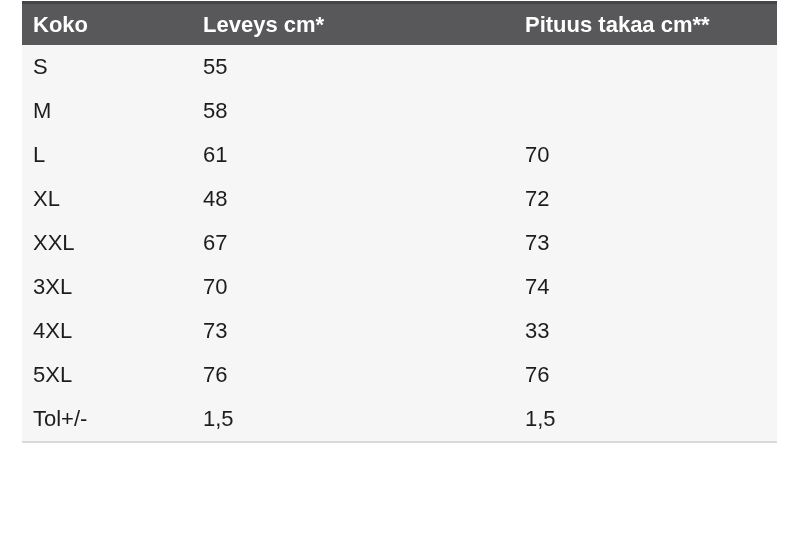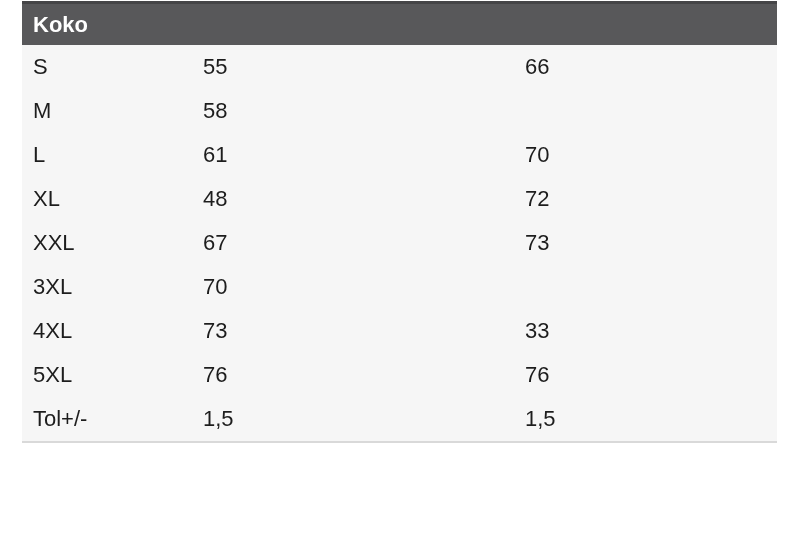--- a/index.html
+++ b/index.html
@@ -57,26 +57,27 @@
   }
 </style>
 </head>
 <body>
 
 <div class="page">
 
   <div class="size-table">
     <div class="trow header">
       <div class="cell">Koko</div>
+      <div class="cell">Leveys cm*</div>
+      <div class="cell">Pituus takaa cm**</div>
     </div>
     <div id="tbody">
         <div class="trow body">
           <div class="cell">S</div>
           <div class="cell">55</div>
-          <div class="cell">66</div>
         </div>
         <div class="trow body">
           <div class="cell">M</div>
           <div class="cell">58</div>
         </div>
         <div class="trow body">
           <div class="cell">L</div>
           <div class="cell">61</div>
           <div class="cell">70</div>
         </div>
@@ -86,20 +87,21 @@
           <div class="cell">72</div>
         </div>
         <div class="trow body">
           <div class="cell">XXL</div>
           <div class="cell">67</div>
           <div class="cell">73</div>
         </div>
         <div class="trow body">
           <div class="cell">3XL</div>
           <div class="cell">70</div>
+          <div class="cell">74</div>
         </div>
         <div class="trow body">
           <div class="cell">4XL</div>
           <div class="cell">73</div>
           <div class="cell">33</div>
         </div>
         <div class="trow body">
           <div class="cell">5XL</div>
           <div class="cell">76</div>
           <div class="cell">76</div>

